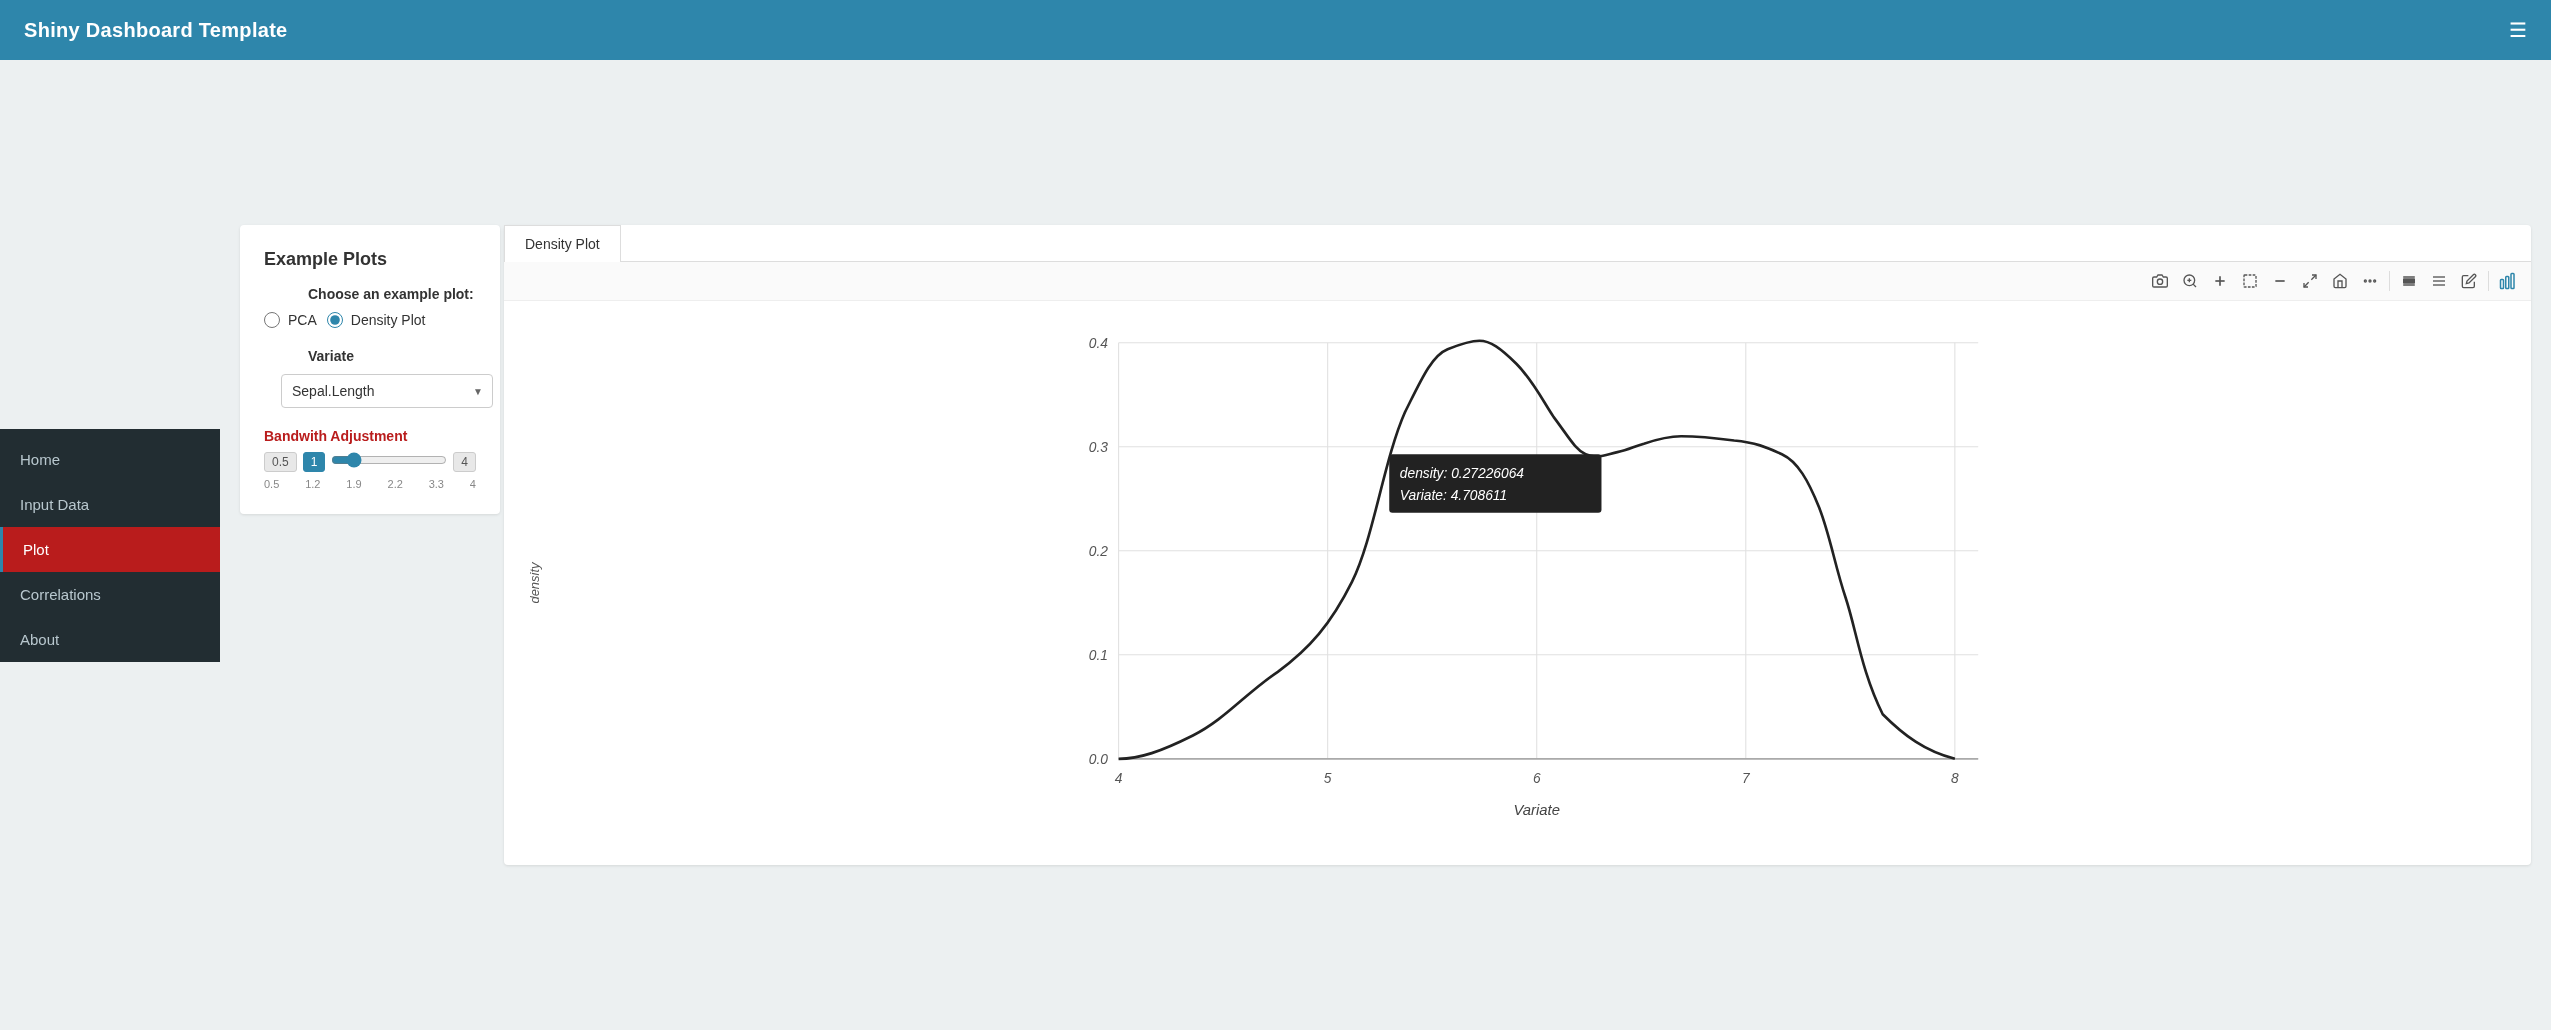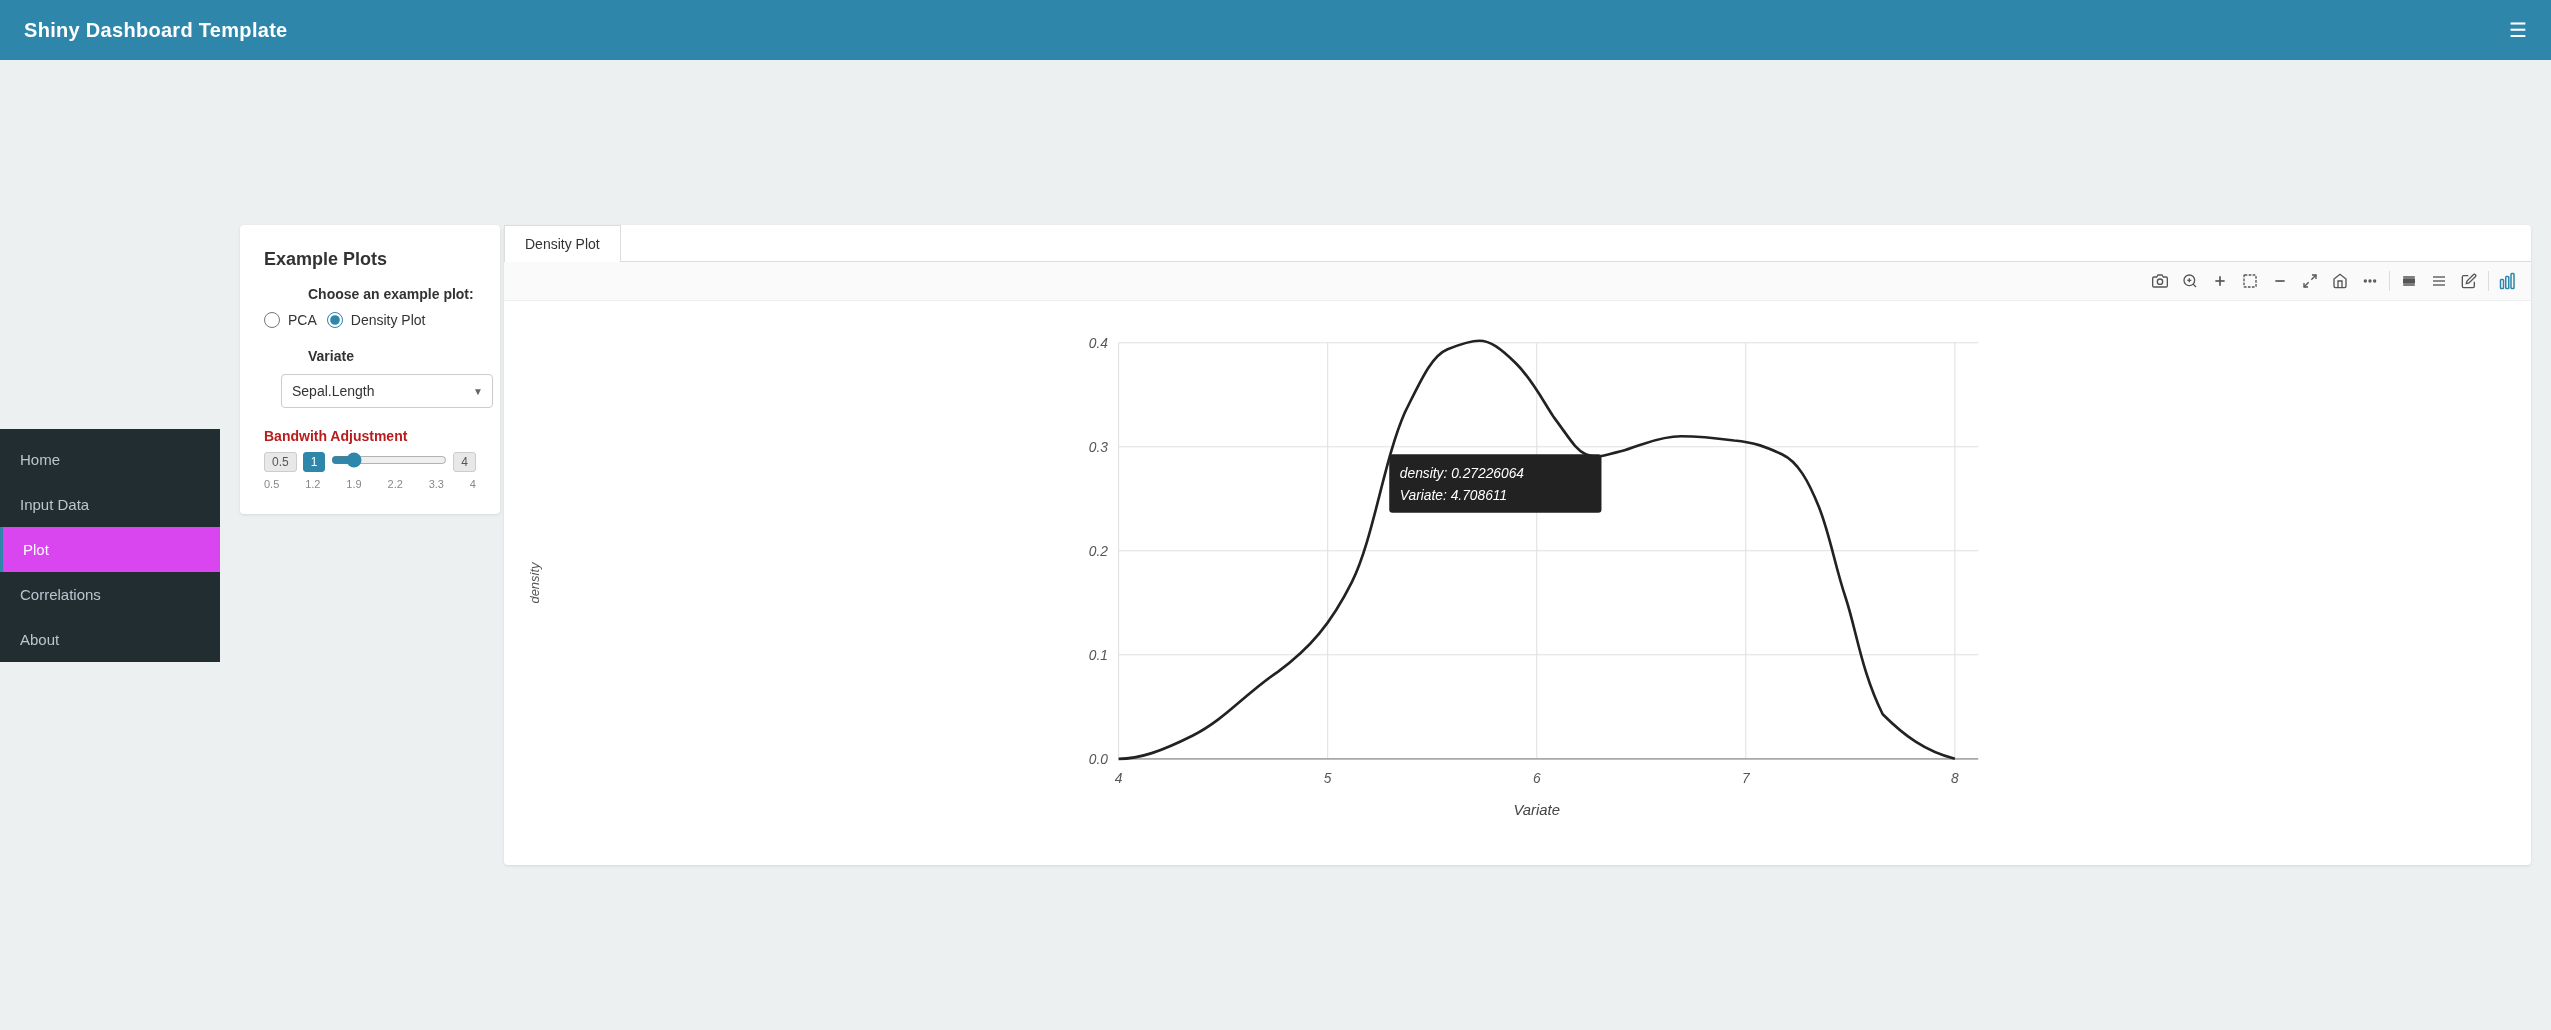--- a/index.html
+++ b/index.html
@@ -44,21 +44,21 @@
       padding-top: 8px;
     }
     .sidebar-item {
       color: #b8c7ce;
       padding: 14px 20px;
       font-size: 15px;
       cursor: pointer;
       transition: background 0.15s;
     }
     .sidebar-item.active {
-      background: #d946ef;
+      background: #b91c1c;
       color: #fff;
       border-left: 3px solid #2e86ab;
     }
 
     
     .main-content {
       flex: 1;
       overflow: auto;
       padding: 20px;
       display: flex;

